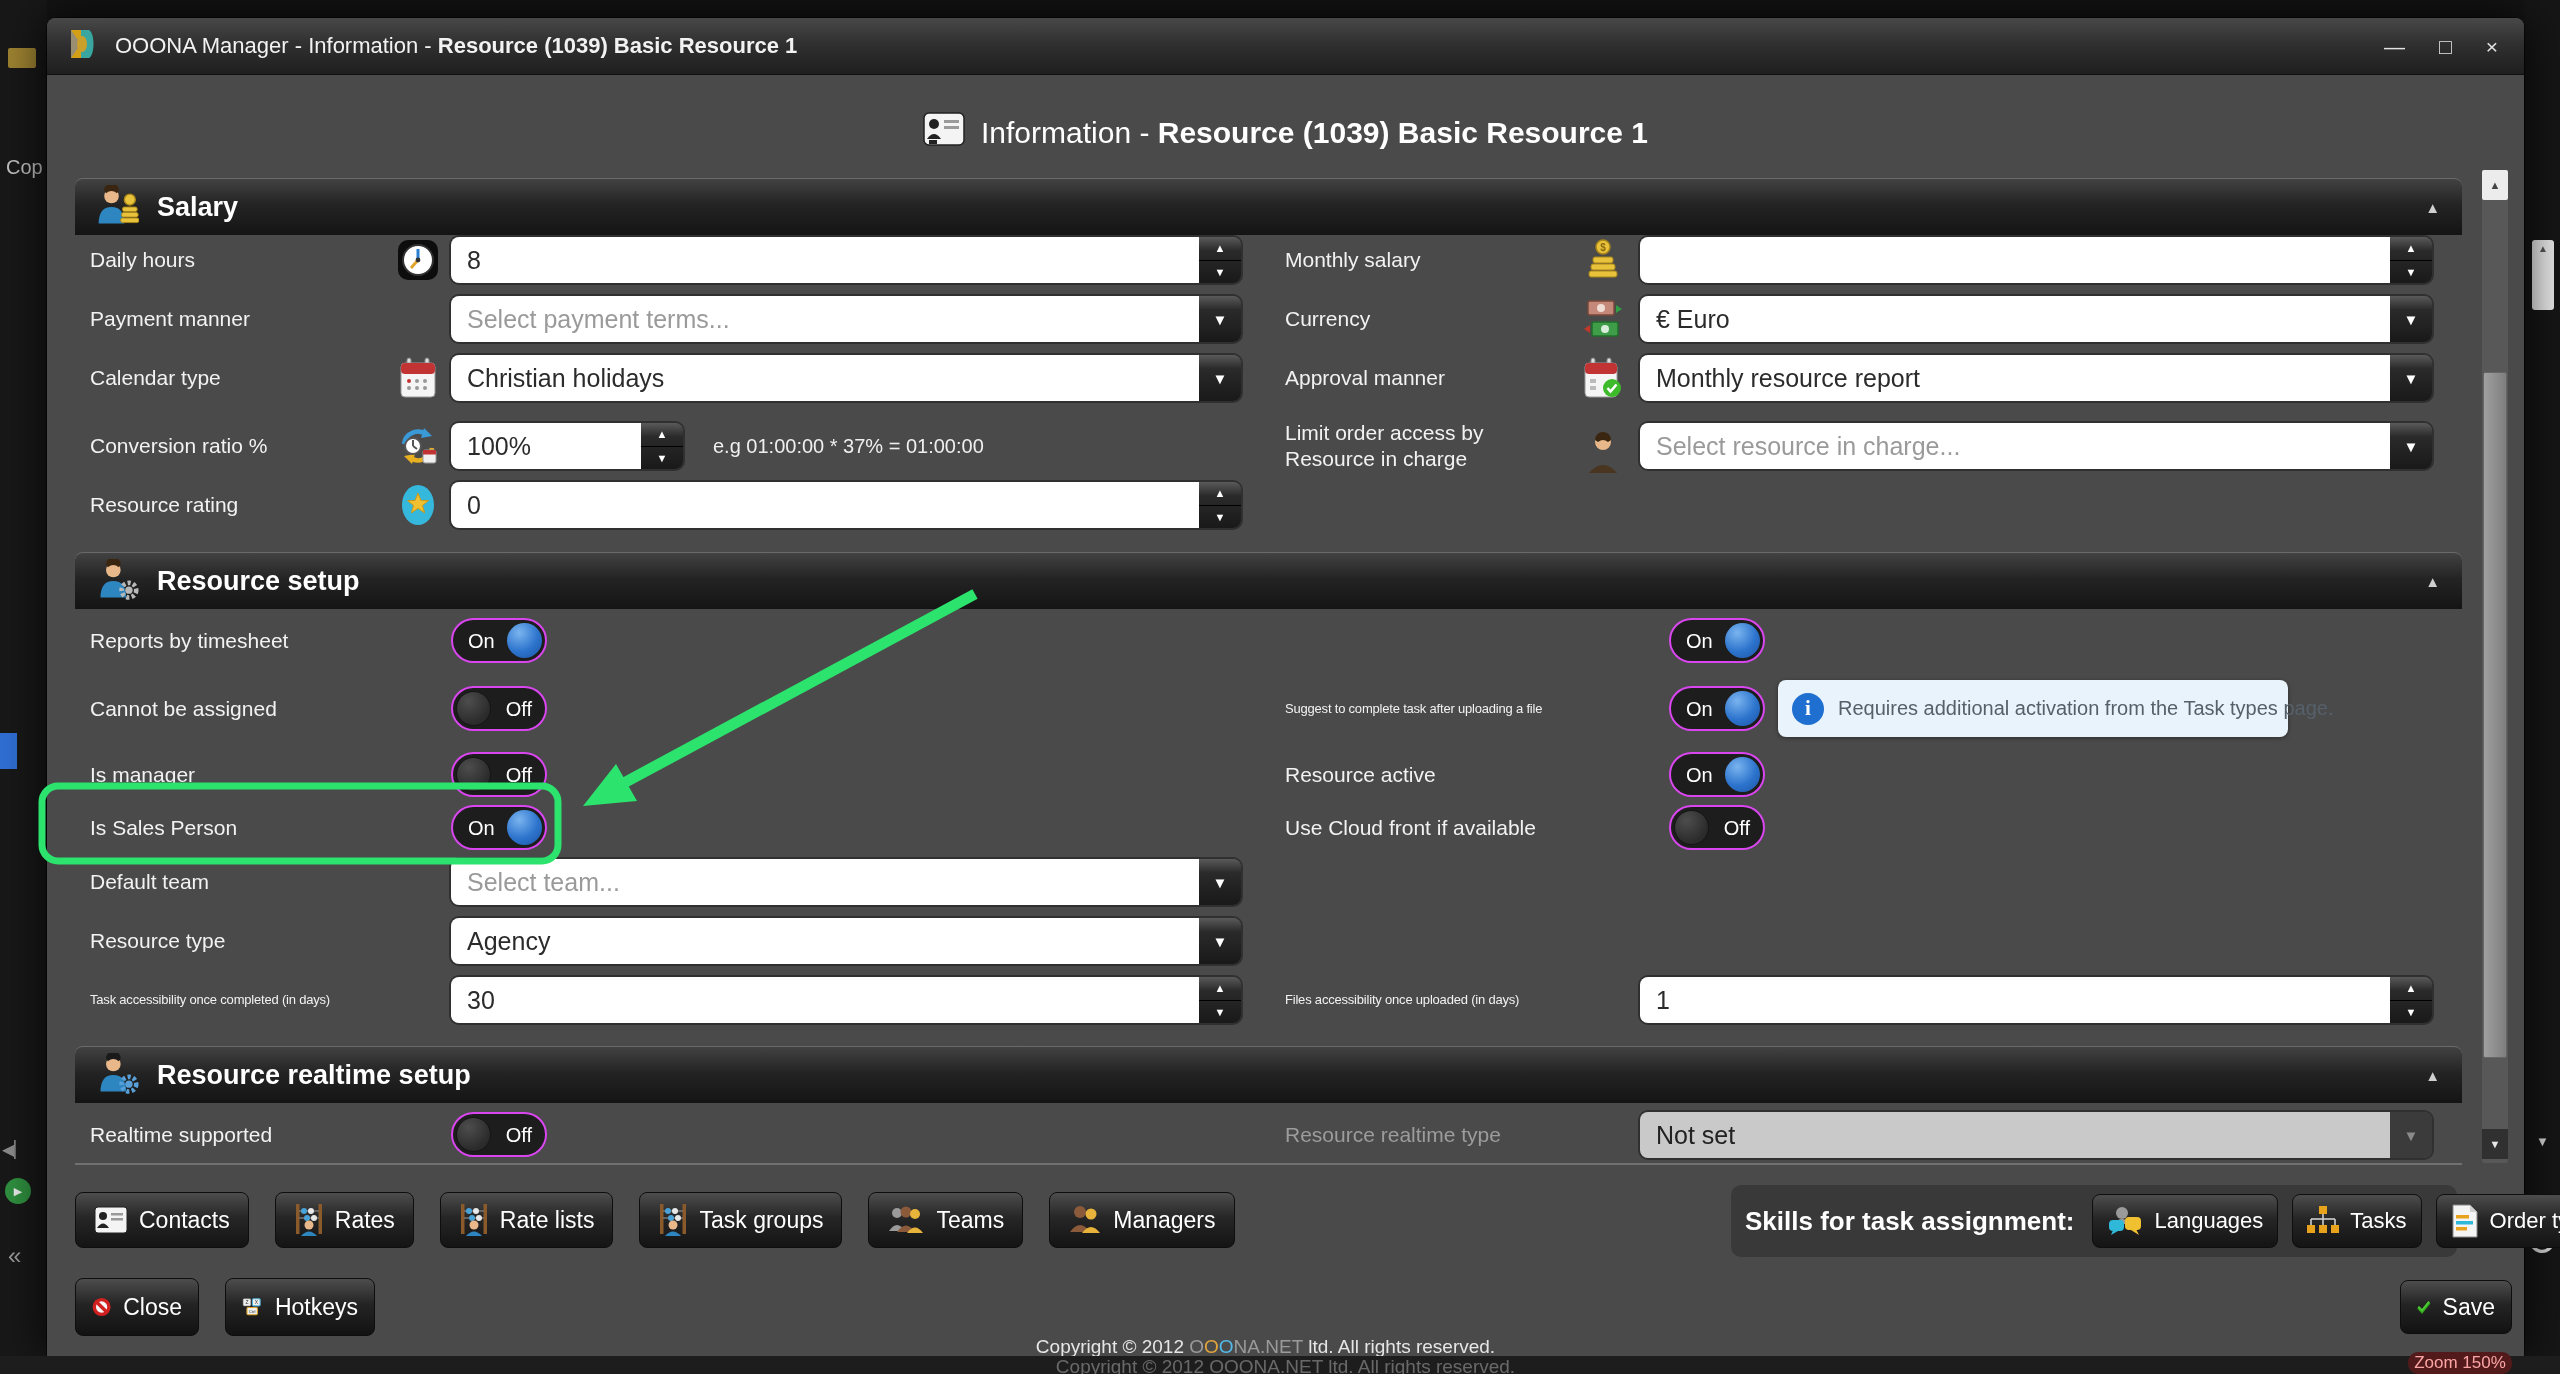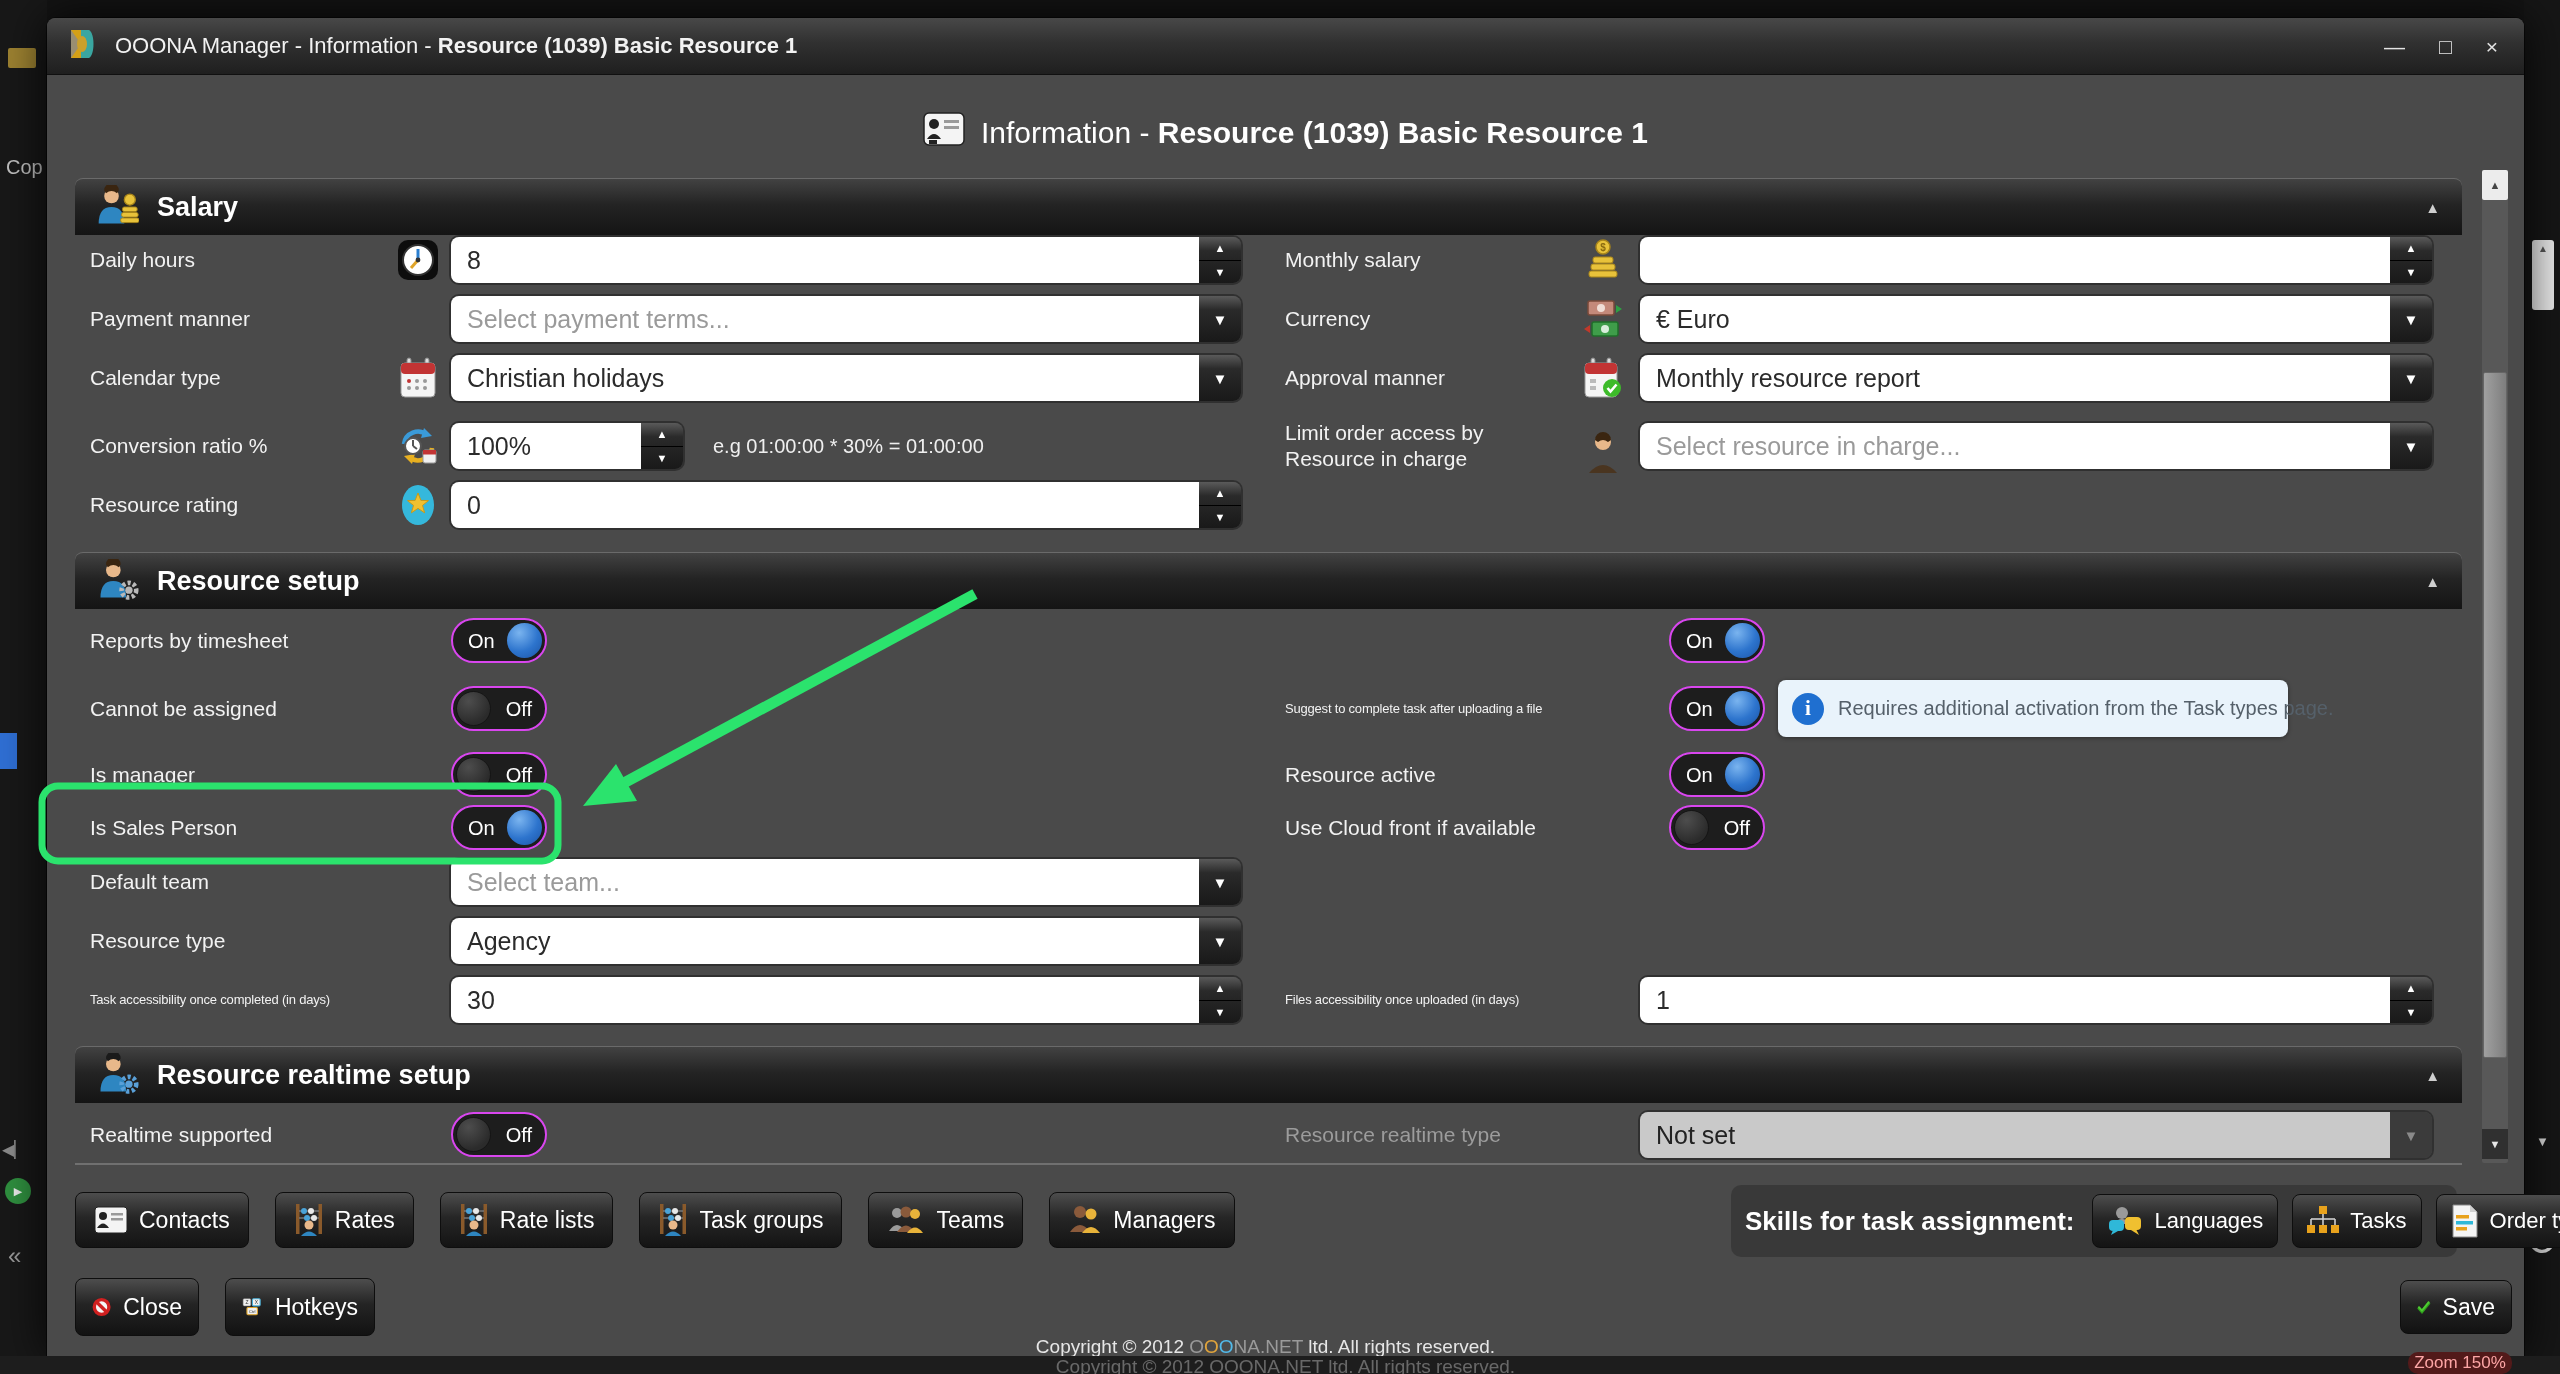--- a/index.html
+++ b/index.html
@@ -312,21 +312,21 @@
       </div>
       <div class="fld small" style="top:9px">
         <div class="tf">
             <span>100%</span>
           </div>
         <div class="ctl spin">
             <span>▲</span>
             <span>▼</span>
           </div>
       </div>
-      <div class="hint">e.g 01:00:00 * 30% = 01:00:00</div>
+      <div class="hint">e.g 01:00:00 * 37% = 01:00:00</div>
       <div class="lbl r"><span>Limit order access by</span><br><span>Resource in charge</span></div>
       <div class="ric r" style="top:60%">
         <svg width="36" height="42" viewBox="0 0 36 42">
             <circle cx="18" cy="11" r="8" fill="#e8b88a"></circle>
             <path d="M10 9 a8 8 0 0 1 16 0 l-3 2 q-5 -4 -10 0 z" fill="#3a2510"></path>
             <path d="M4 42 q14 -16 28 0 z" fill="#4a3520"></path>
           </svg>
       </div>
       <div class="fld r" style="top:9px">
         <div class="tf">

